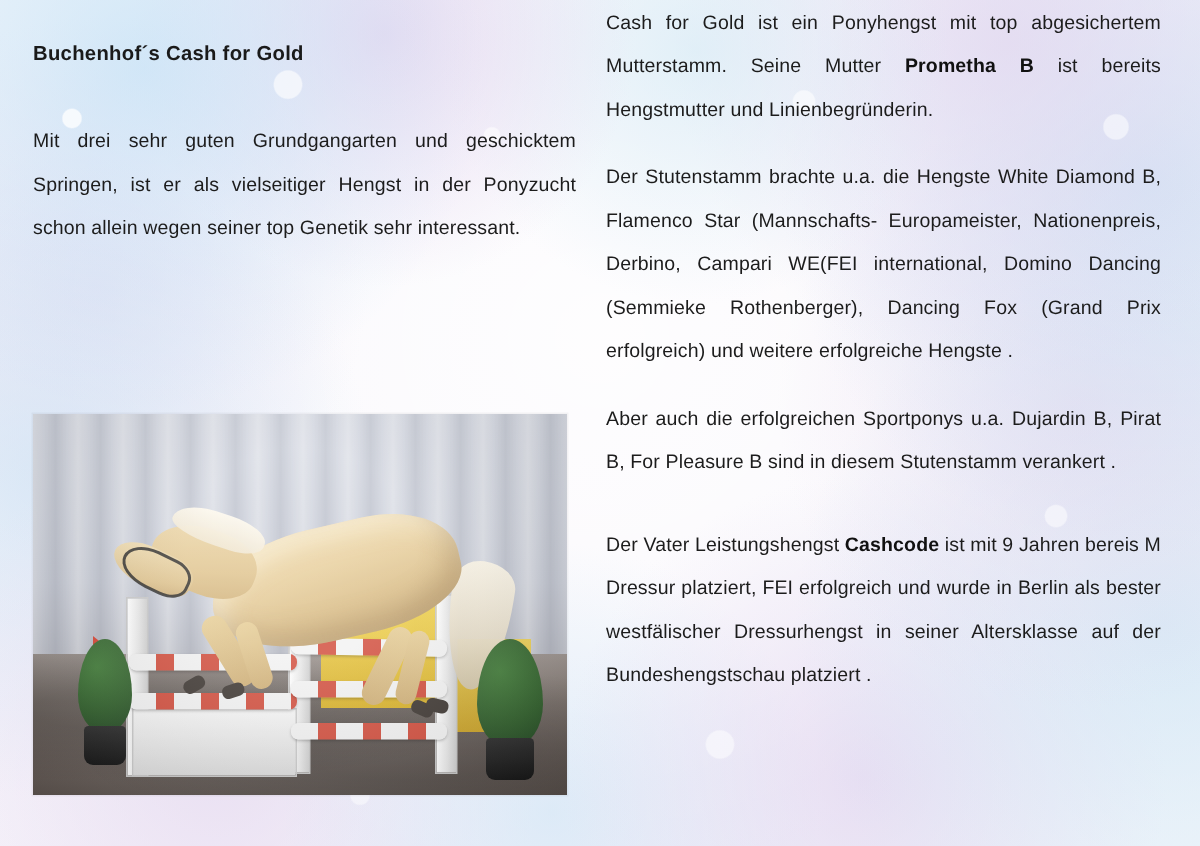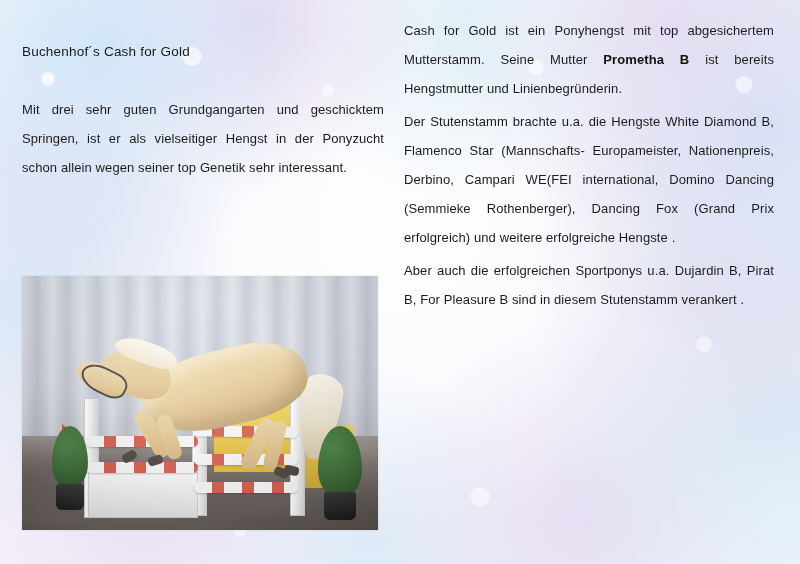--- a/index.html
+++ b/index.html
@@ -50,51 +50,51 @@
       radial-gradient(circle at 93% 15%, rgba(255,255,255,0.6) 0 8px, rgba(255,255,255,0) 9px),
       radial-gradient(circle at 88% 61%, rgba(255,255,255,0.55) 0 7px, rgba(255,255,255,0) 8px),
       radial-gradient(circle at 60% 88%, rgba(255,255,255,0.55) 0 9px, rgba(255,255,255,0) 10px),
       radial-gradient(circle at 30% 94%, rgba(255,255,255,0.5) 0 6px, rgba(255,255,255,0) 7px),
       radial-gradient(circle at 10% 76%, rgba(255,255,255,0.55) 0 8px, rgba(255,255,255,0) 9px);
     opacity: .9;
   }
 
   .col {
     position: absolute;
-    top: 16px;
+    top: 0;
     z-index: 3;
   }
   .col-left {
     left: 22px;
     width: 362px;
   }
   .col-right {
     left: 404px;
     width: 370px;
   }
 
   .headline {
     font-size: 13.5px;
-    font-weight: normal;
+    font-weight: bold;
     color: #1a1a1a;
     letter-spacing: .2px;
     margin: 28px 0 9px 0;
     line-height: 1.2;
   }
 
   p.body {
     margin: 0;
     font-size: 13px;
     line-height: 29px;
     color: #1c1c1c;
     text-align: justify;
     text-justify: inter-word;
     letter-spacing: .1px;
   }
-  p.body + p.body { margin-top: 4px; }
+  p.body + p.body { margin-top: 16px; }
 
   .spacer-para { height: 26px; }
 
   .rt-top { margin-top: 24px; }
 
   b.strong { font-weight: bold; color: #111; }
 
   
   .photo-wrap {
     position: absolute;
@@ -290,20 +290,21 @@
     <div class="headline">Buchenhof´s Cash for Gold</div>
     <div class="spacer-para"></div>
     <p class="body">Mit drei sehr guten Grundgangarten und geschicktem Springen, ist er als vielseitiger Hengst in der Ponyzucht schon allein wegen seiner top Genetik sehr interessant.</p>
   </div>
 
   <div class="col col-right">
     <p class="body rt-top"><span>Cash for Gold ist ein Ponyhengst mit top abgesichertem Mutterstamm. Seine Mutter </span><b class="strong">Prometha B</b><span> ist bereits Hengstmutter und Linienbegründerin.</span></p>
     <p class="body">Der Stutenstamm brachte u.a. die Hengste White Diamond B, Flamenco Star (Mannschafts- Europameister, Nationenpreis, Derbino, Campari WE(FEI international, Domino Dancing (Semmieke Rothenberger), Dancing Fox (Grand Prix erfolgreich) und weitere erfolgreiche Hengste .</p>
     <p class="body">Aber auch die erfolgreichen Sportponys u.a. Dujardin B, Pirat B, For Pleasure B sind in diesem Stutenstamm verankert .</p>
     <div class="spacer-para"></div>
+    <p class="body"><span>Der Vater Leistungshengst </span><b class="strong">Cashcode</b><span> ist mit 9 Jahren bereis M Dressur platziert, FEI erfolgreich und wurde in Berlin als bester westfälischer Dressurhengst in seiner Altersklasse auf der Bundeshengstschau platziert .</span></p>
     <div class="spacer-para"></div>
   </div>
 
   <div class="photo-wrap">
     <div class="photo">
       <div class="curtain"></div>
       <div class="ground"></div>
 
       <div class="yellowpanel"></div>
       <div class="yellowpanel2"></div>

